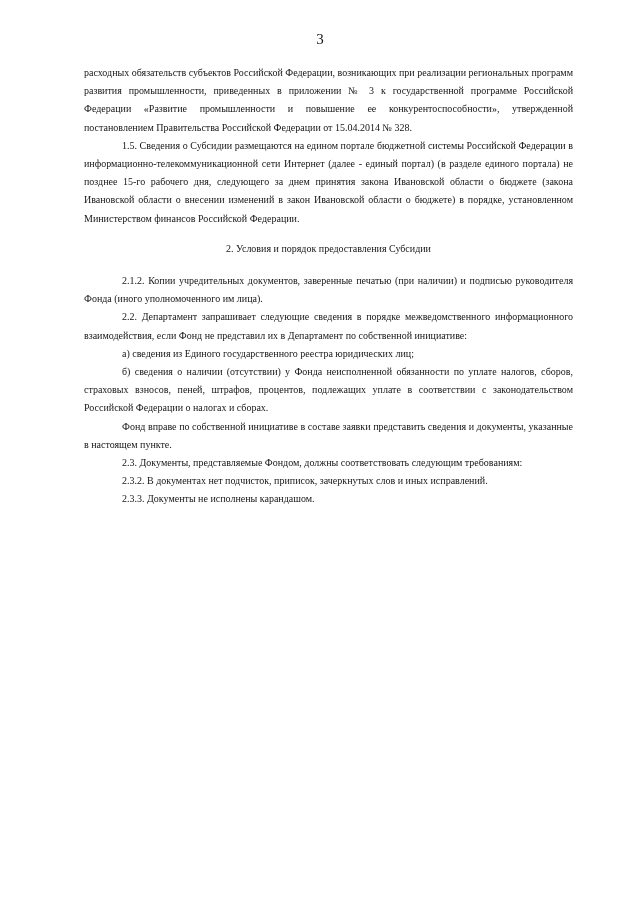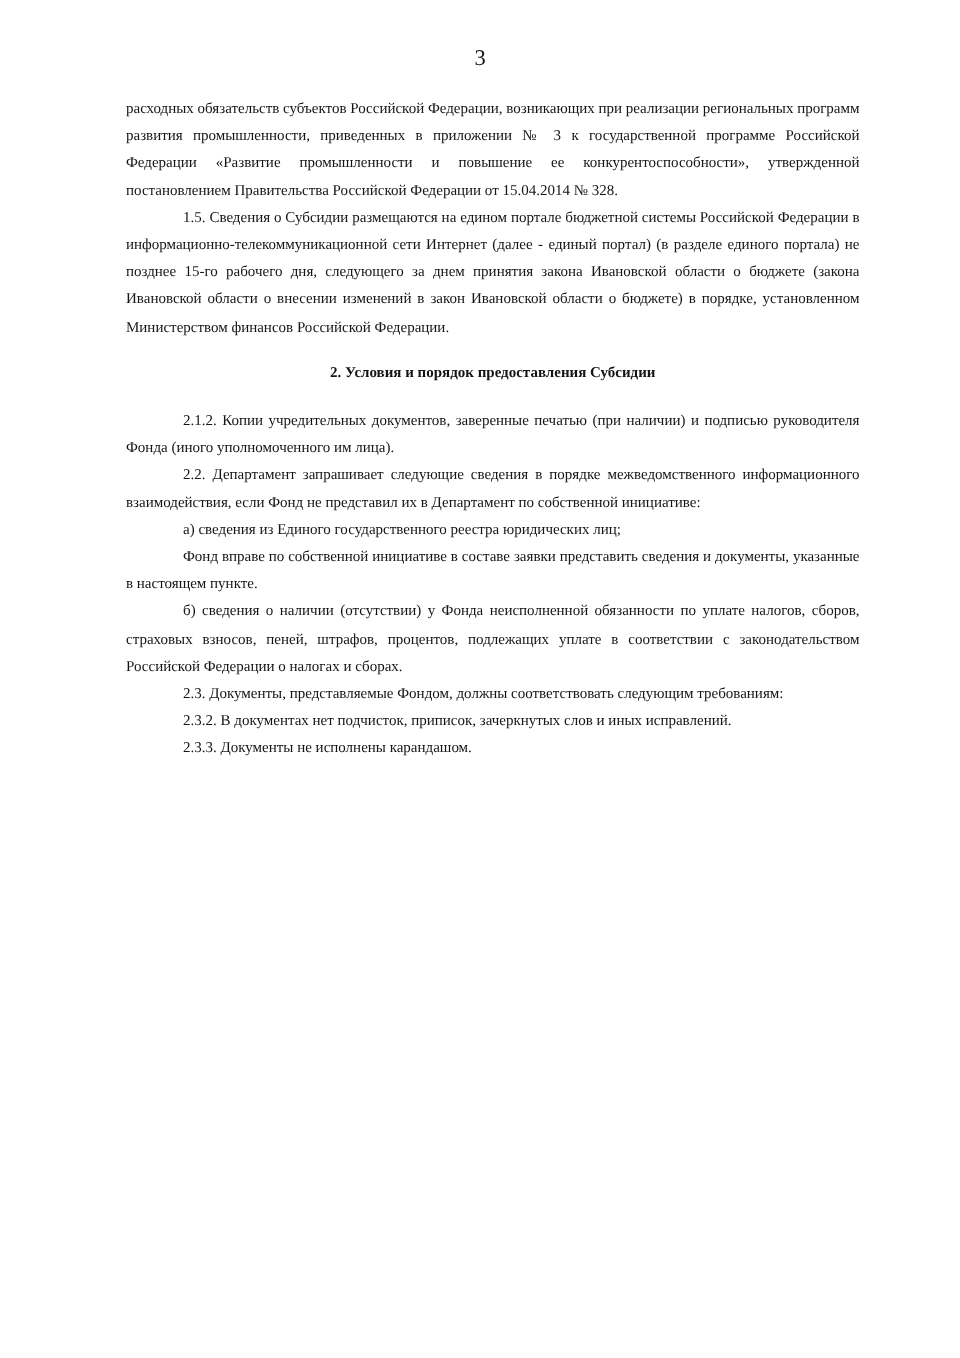--- a/index.html
+++ b/index.html
@@ -36,21 +36,21 @@
   }
   .para {
     margin: 0;
     text-indent: 38px;
   }
   .para.no-indent {
     text-indent: 0;
   }
   .section-heading {
     margin: 12px 0 14px 0;
-    font-weight: bold;
+    font-weight: normal;
     text-align: center;
     text-indent: 0;
   }
 </style>
 </head>
 <body>
 
 <div class="page">
 
   <div class="page-number">3</div>
@@ -64,23 +64,23 @@
     <p class="para section-heading">2. Условия и порядок предоставления Субсидии</p>
 
 
 
     <p class="para">2.1.2. Копии учредительных документов, заверенные печатью (при наличии) и подписью руководителя Фонда (иного уполномоченного им лица).</p>
 
     <p class="para">2.2. Департамент запрашивает следующие сведения в порядке межведомственного информационного взаимодействия, если Фонд не представил их в Департамент по собственной инициативе:</p>
 
     <p class="para">а) сведения из Единого государственного реестра юридических лиц;</p>
 
+    <p class="para">б) сведения о наличии (отсутствии) у Фонда неисполненной обязанности по уплате налогов, сборов, страховых взносов, пеней, штрафов, процентов, подлежащих уплате в соответствии с законодательством Российской Федерации о налогах и сборах.</p>
+
     <p class="para">Фонд вправе по собственной инициативе в составе заявки представить сведения и документы, указанные в настоящем пункте.</p>
-
-    <p class="para">б) сведения о наличии (отсутствии) у Фонда неисполненной обязанности по уплате налогов, сборов, страховых взносов, пеней, штрафов, процентов, подлежащих уплате в соответствии с законодательством Российской Федерации о налогах и сборах.</p>
 
     <p class="para">2.3. Документы, представляемые Фондом, должны соответствовать следующим требованиям:</p>
 
 
     <p class="para">2.3.2. В документах нет подчисток, приписок, зачеркнутых слов и иных исправлений.</p>
 
     <p class="para">2.3.3. Документы не исполнены карандашом.</p>
 
 
 

